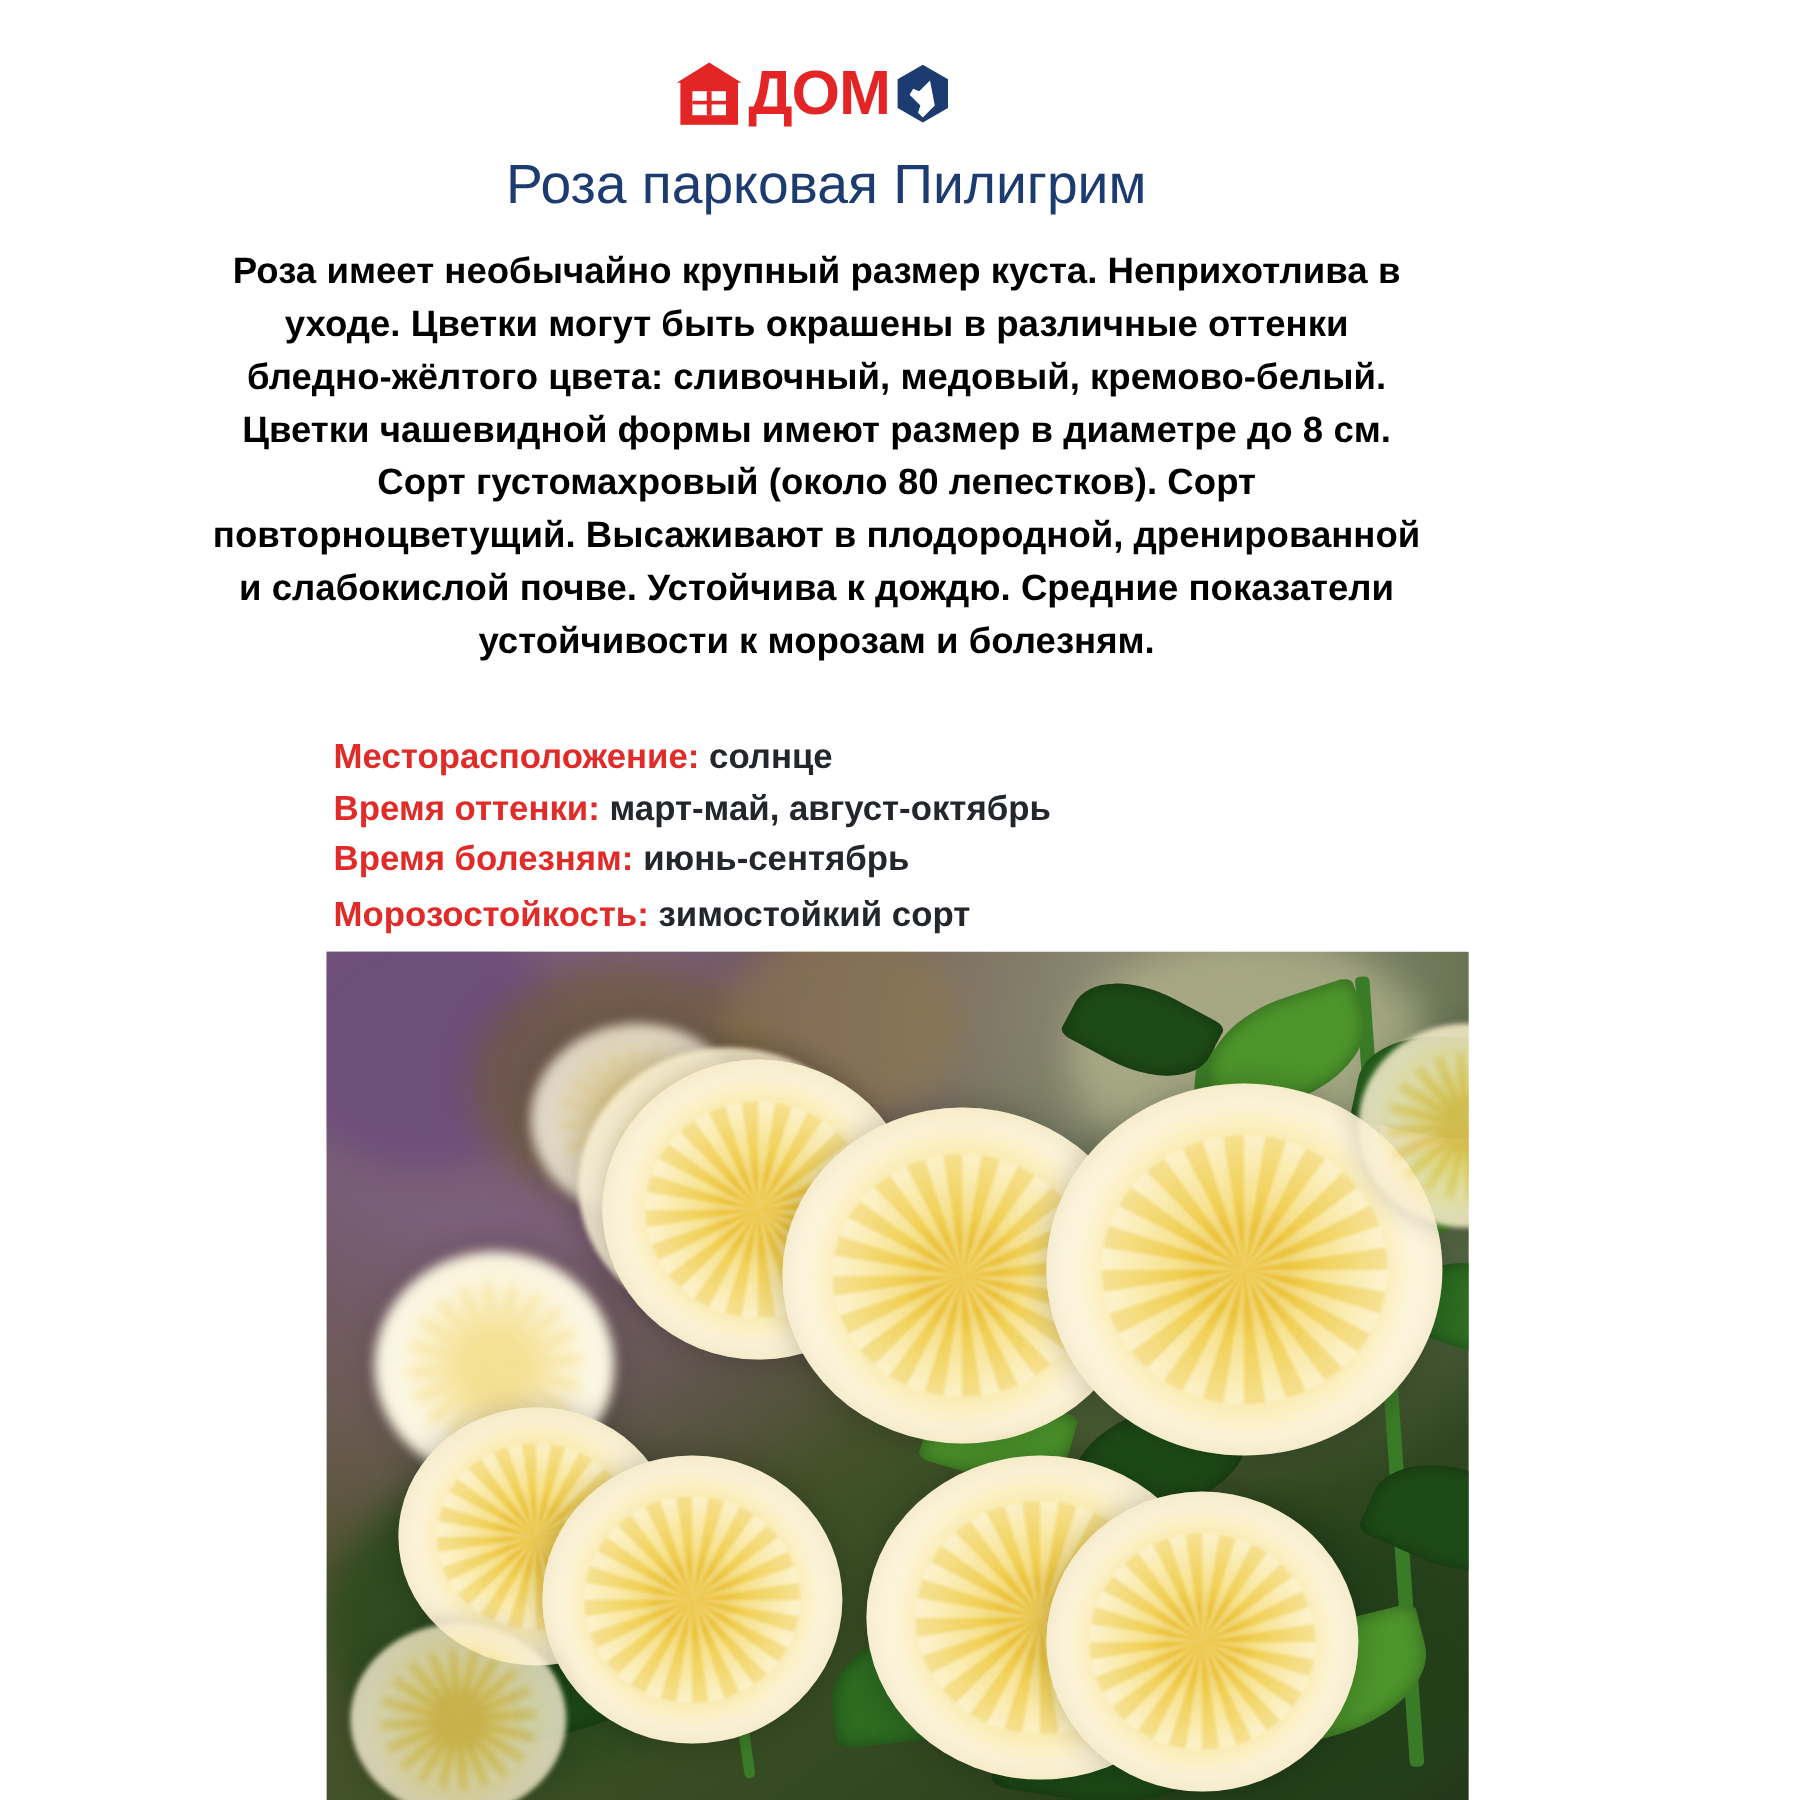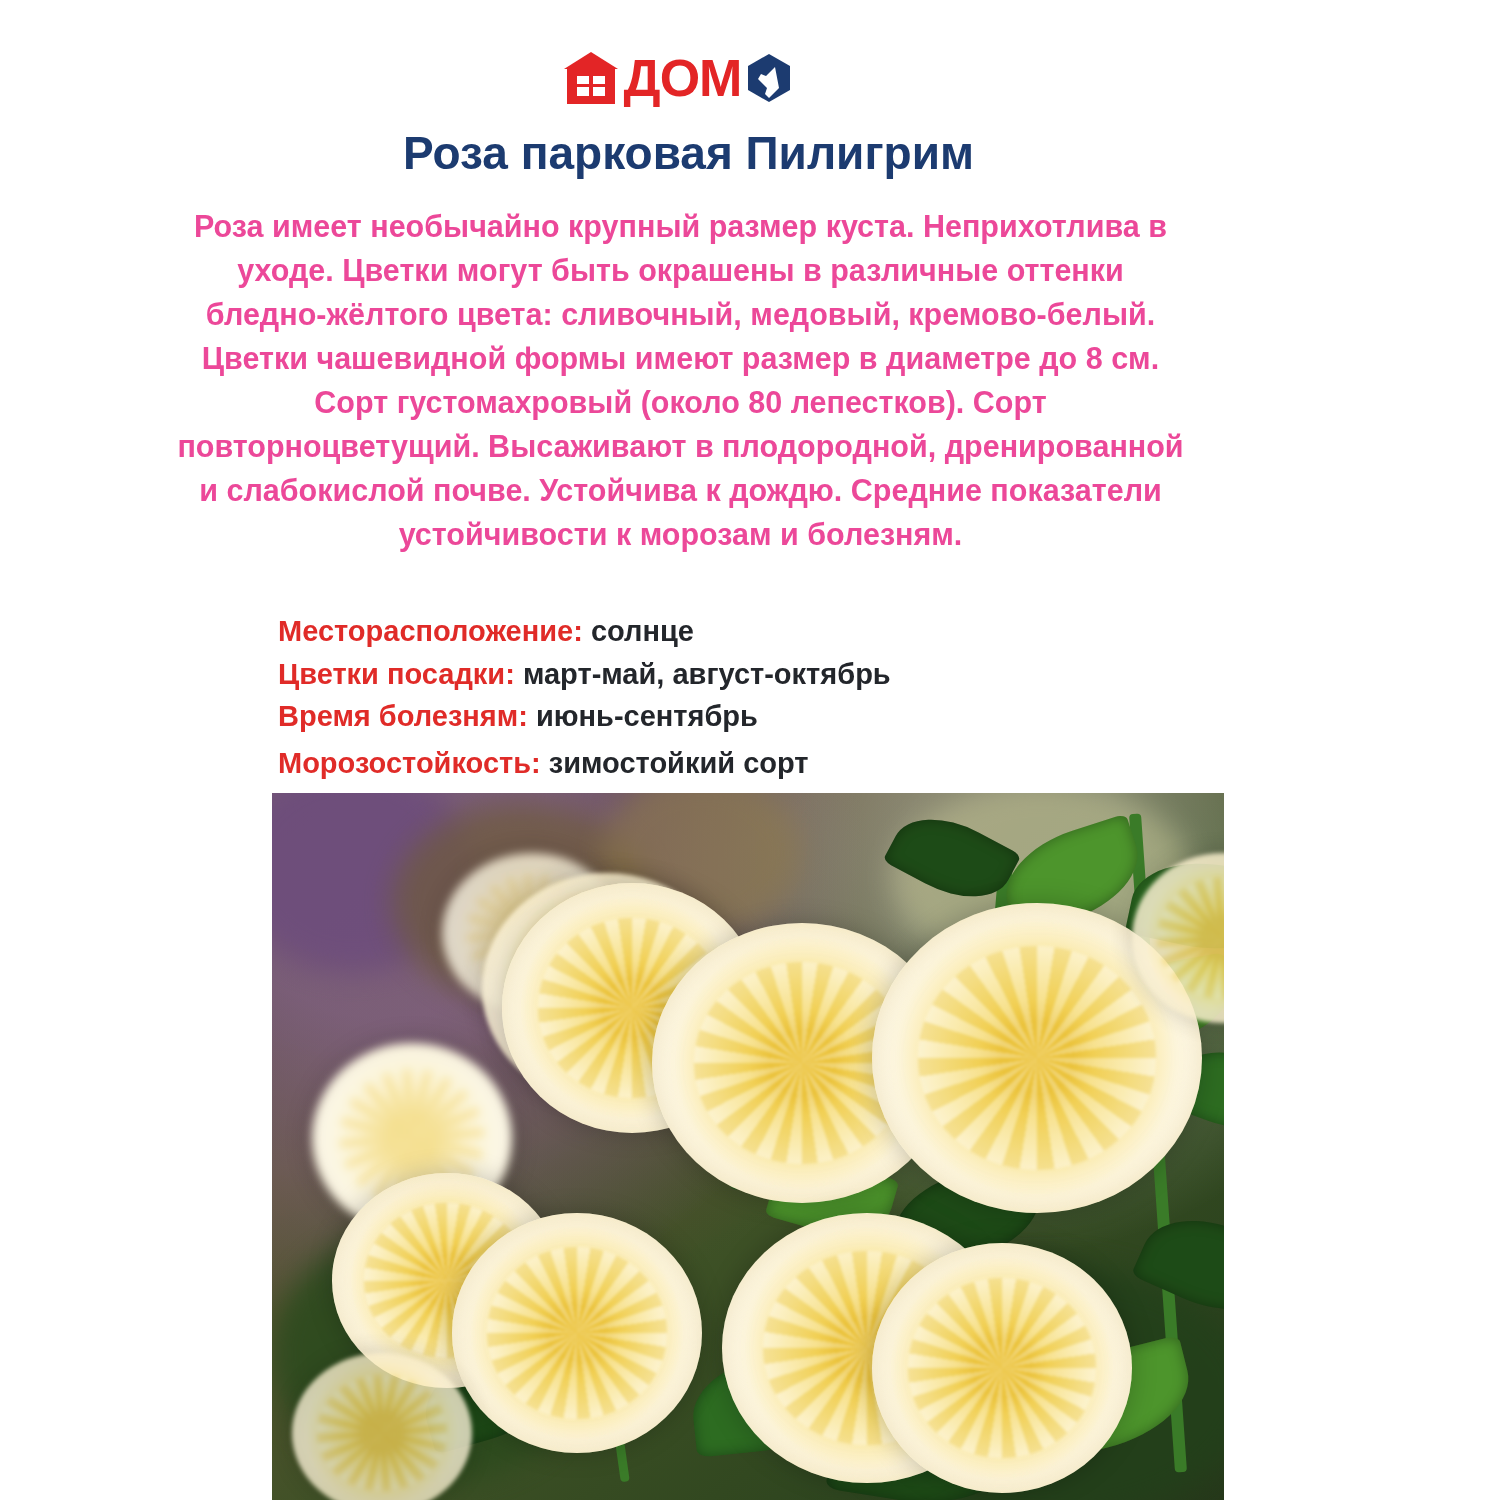--- a/index.html
+++ b/index.html
@@ -91,30 +91,30 @@
     margin: 0 2px;
   }
   .logo-hex svg { display: block; }
 
   
   .title {
     margin: 22px 0 0 16px;
     text-align: center;
     color: #1c3b70;
     font-size: 46px;
-    font-weight: bold;
+    font-weight: normal;
     letter-spacing: 0px;
   }
 
   
   .desc {
     margin: 24px auto 0 auto;
     width: 1010px;
     text-align: center;
-    color: #ec4899;
+    color: #000000;
     font-size: 30.5px;
     font-weight: bold;
     line-height: 44px;
   }
 
   
   .attrs {
     margin: 52px 0 0 278px;
     width: 1000px;
   }
@@ -224,21 +224,21 @@
   <h1 class="title">Роза парковая Пилигрим</h1>
 
   <p class="desc">Роза имеет необычайно крупный размер куста. Неприхотлива в уходе. Цветки могут быть окрашены в различные оттенки бледно-жёлтого цвета: сливочный, медовый, кремово-белый. Цветки чашевидной формы имеют размер в диаметре до 8 см. Сорт густомахровый (около 80 лепестков). Сорт повторноцветущий. Высаживают в плодородной, дренированной и слабокислой почве. Устойчива к дождю. Средние показатели устойчивости к морозам и болезням.</p>
 
   <div class="attrs">
     <div class="attr-row">
       <span class="attr-label">Месторасположение:</span>
       <span class="attr-value">солнце</span>
     </div>
     <div class="attr-row tight">
-      <span class="attr-label">Цветки посадки:</span>
+      <span class="attr-label">Время оттенки:</span>
       <span class="attr-value">март-май, август-октябрь</span>
     </div>
     <div class="attr-row">
       <span class="attr-label">Время болезням:</span>
       <span class="attr-value">июнь-сентябрь</span>
     </div>
     <div class="attr-row">
       <span class="attr-label">Морозостойкость:</span>
       <span class="attr-value">зимостойкий сорт</span>
     </div>

